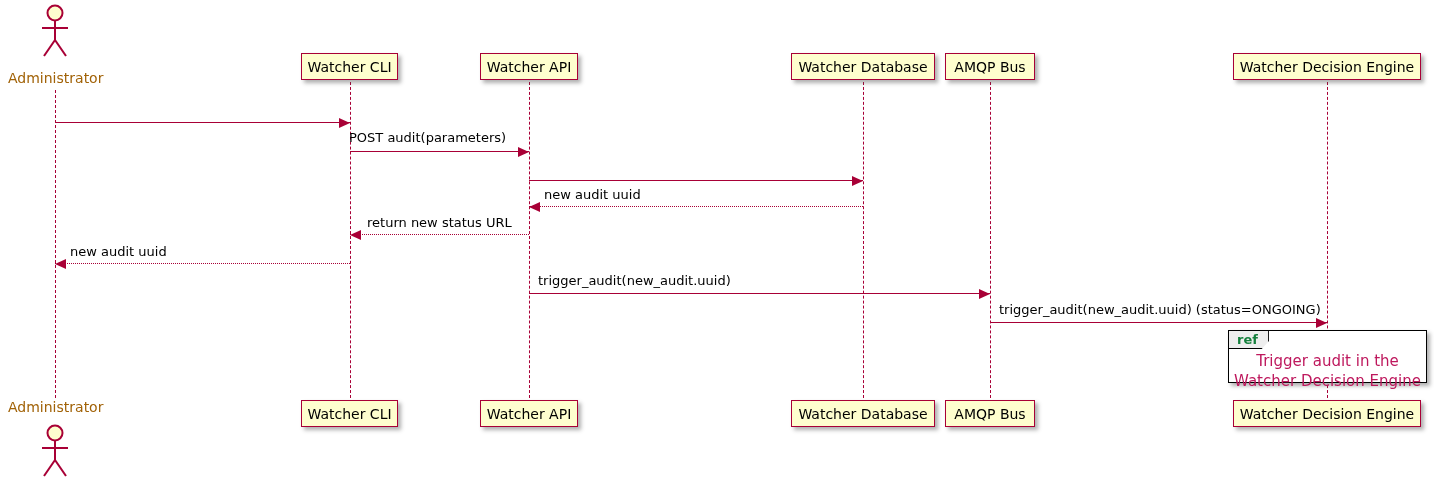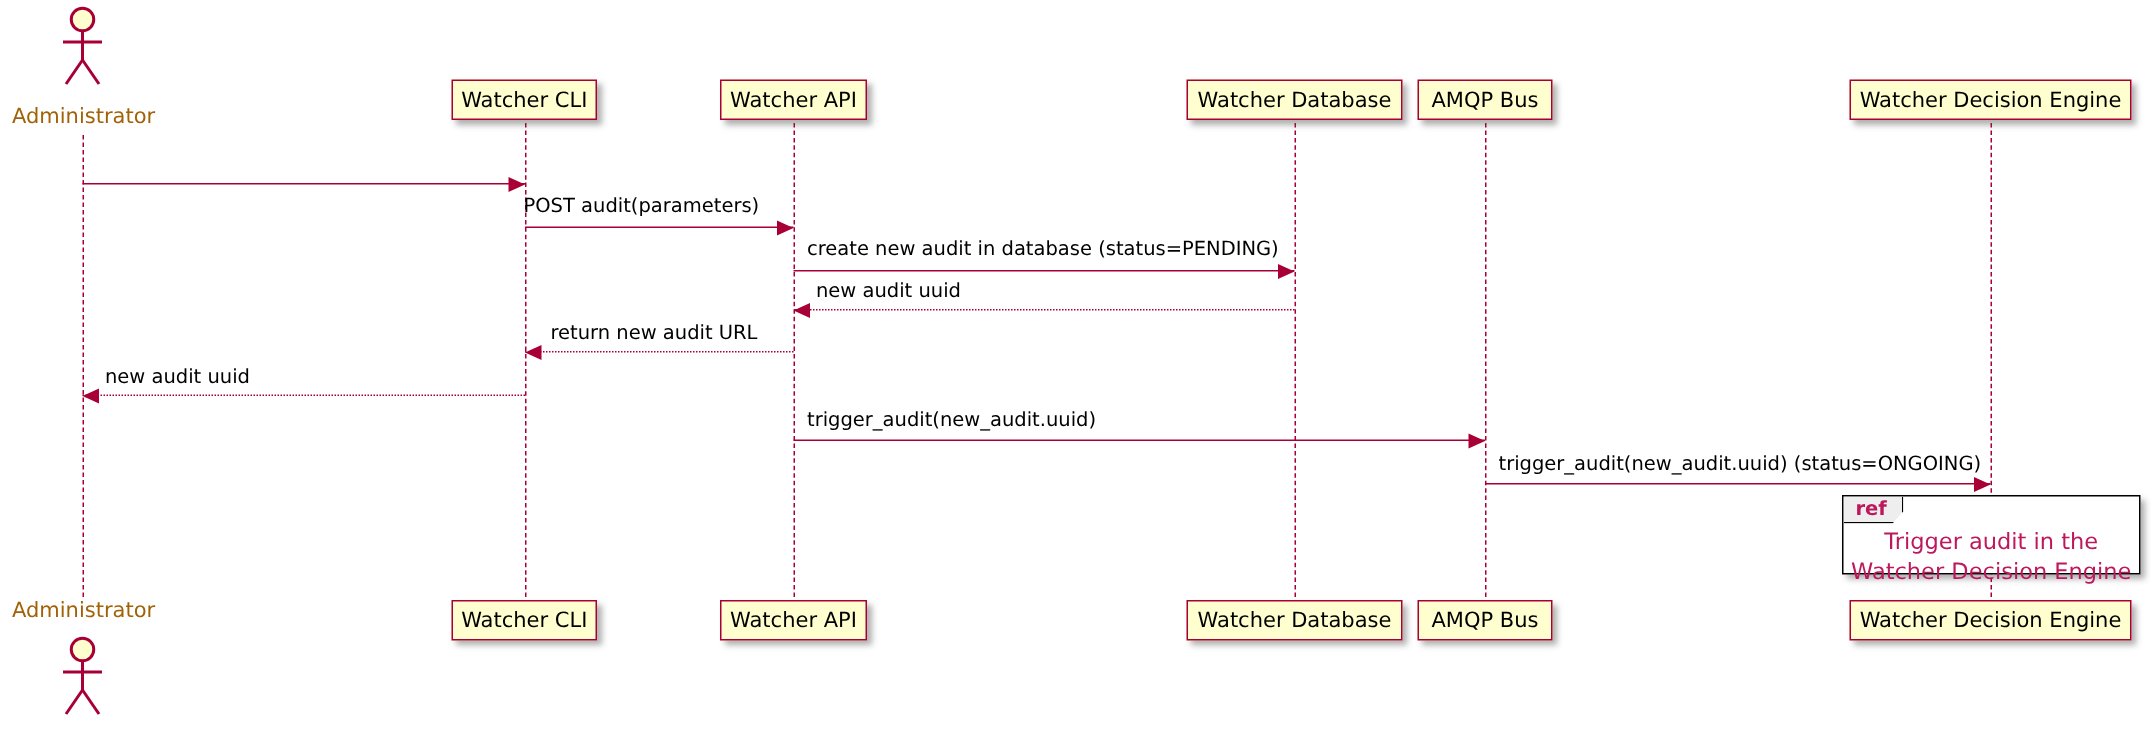--- a/index.html
+++ b/index.html
@@ -109,21 +109,21 @@
     left: 0; top: 0;
     height: 18px;
     background: #EEEEEE;
     border-right: 1.5px solid #000000;
     border-bottom: 1.5px solid #000000;
     padding: 0 10px 0 8px;
     font-size: 13px;
     font-weight: bold;
     display: flex;
     align-items: center;
-    color: #be185d;
+    color: #15803d;
     
     clip-path: polygon(0 0, 100% 0, 100% 55%, 82% 100%, 0 100%);
   }
   .ref-body {
     position: absolute;
     left: 0; right: 0;
     top: 20px;
     text-align: center;
     font-size: 15px;
     color: #be185d;
@@ -191,27 +191,26 @@
     <div class="participant" style="left: 1233px; top: 400px; width: 188px;">
       <span>Watcher Decision Engine</span>
     </div>
     <div class="msg" style="left: 55px; top: 122px; width: 295px;"></div>
     <div class="arrowhead right" style="left: 339px; top: 117.5px;"></div>
     <div class="msg" style="left: 350px; top: 151px; width: 179px;"></div>
     <div class="arrowhead right" style="left: 518px; top: 146.5px;"></div>
     <div class="msg-label" style="left: 349px; top: 131px;">POST audit(parameters)</div>
     <div class="msg" style="left: 529px; top: 180px; width: 334px;"></div>
     <div class="arrowhead right" style="left: 852px; top: 175.5px;"></div>
-    <div class="msg-label" style="left: 538px; top: 160px;">create new audit in database (status=PENDING)</div>
     <div class="msg dotted" style="left: 529px; top: 206px; width: 334px;"></div>
     <div class="arrowhead left" style="left: 529px; top: 201.5px;"></div>
     <div class="msg-label" style="left: 544px; top: 188px;">new audit uuid</div>
     <div class="msg dotted" style="left: 350px; top: 234px; width: 179px;"></div>
     <div class="arrowhead left" style="left: 350px; top: 229.5px;"></div>
-    <div class="msg-label" style="left: 367px; top: 216px;">return new audit URL</div>
+    <div class="msg-label" style="left: 367px; top: 216px;">return new status URL</div>
     <div class="msg dotted" style="left: 55px; top: 263px; width: 295px;"></div>
     <div class="arrowhead left" style="left: 55px; top: 258.5px;"></div>
     <div class="msg-label" style="left: 70px; top: 245px;">new audit uuid</div>
     <div class="msg" style="left: 529px; top: 293px; width: 461px;"></div>
     <div class="arrowhead right" style="left: 979px; top: 288.5px;"></div>
     <div class="msg-label" style="left: 538px; top: 274px;">trigger_audit(new_audit.uuid)</div>
     <div class="msg" style="left: 990px; top: 322px; width: 337px;"></div>
     <div class="arrowhead right" style="left: 1316px; top: 317.5px;"></div>
     <div class="msg-label" style="left: 999px; top: 303px;">trigger_audit(new_audit.uuid) (status=ONGOING)</div>
     <div class="ref-box" style="left: 1228px; top: 330px; width: 199px; height: 53px;">

